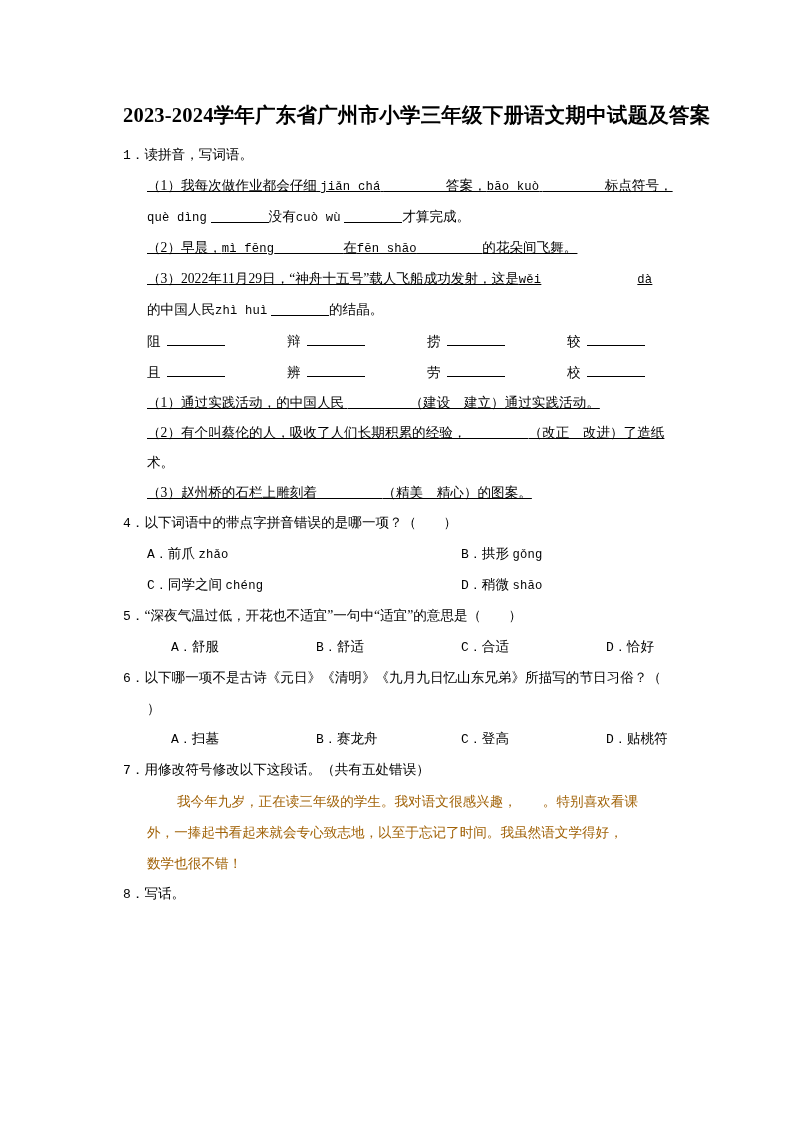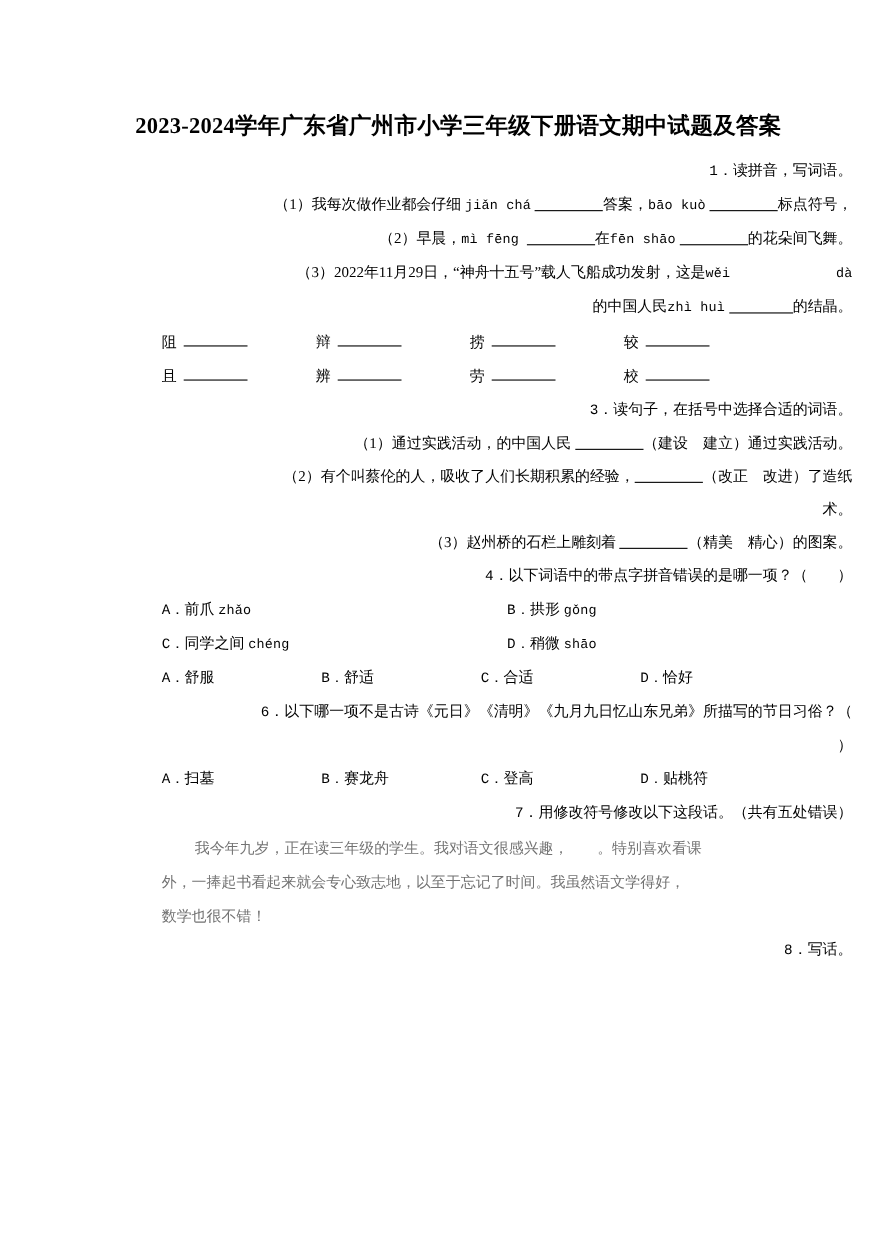--- a/index.html
+++ b/index.html
@@ -37,28 +37,29 @@
 
   
   .q {
     margin: 0;
     padding: 0;
   }
   .q-line {
     font-size: 13.6px;
     line-height: 30px;
     white-space: pre-wrap;
-    text-align: right;
+    text-align: left;
   }
   .q-stem {
     padding-left: 14px;
     text-indent: 0;
   }
   .q-sub {
     padding-left: 38px;
+    text-decoration: underline;
   }
   .q-cont {
     padding-left: 38px;
   }
   .num {
     font-family: "Liberation Mono", "DejaVu Sans Mono", monospace;
     font-size: 13px;
   }
   .py {
     font-family: "Liberation Mono", "DejaVu Sans Mono", monospace;
@@ -99,49 +100,51 @@
     justify-content: space-between;
   }
   .opt-row-2 .opt { width: 330px; }
 
   
   .opt-row-4 {
     display: flex;
     font-size: 13.6px;
     line-height: 30px;
     padding-left: 38px;
+    justify-content: center;
   }
   .opt-row-4 .opt { width: 145px; }
   .opt-lbl {
     font-family: "Liberation Mono", "DejaVu Sans Mono", monospace;
     font-size: 13px;
   }
 
   
   .passage {
-    color: #737373;
+    color: #a16207;
     font-size: 13.6px;
     line-height: 31px;
     padding-left: 38px;
   }
   .passage .first { text-indent: 30px; }
   .mini-gap { display: inline-block; width: 26px; }
 </style>
 </head>
 <body>
 
 <div class="page">
 
   <h1 class="doc-title">2023-2024学年广东省广州市小学三年级下册语文期中试题及答案</h1>
 
   <div class="q">
     <div class="q-line q-stem"><span class="num">1</span><span>．读拼音，写词语。</span></div>
 
     <div class="q-line q-sub"><span>（1）</span><span>我每次做作业都会仔细</span> <span class="py">jiǎn chá</span> <span class="blank b-lg"></span><span>答案，</span><span class="py">bāo kuò</span> <span class="blank b-lg"></span><span>标点符号，</span></div>
 
+    <div class="q-line q-cont"><span class="py">què dìng</span> <span class="blank b-md"></span><span>没有</span><span class="py">cuò wù</span> <span class="blank b-md"></span><span>才算完成。</span></div>
 
     <div class="q-line q-sub"><span>（2）</span><span>早晨，</span><span class="py">mì fēng</span> &nbsp;<span class="blank b-lg"></span><span>在</span><span class="py">fēn shāo</span> <span class="blank b-lg"></span><span>的花朵间飞舞。</span></div>
 
     <div class="q-line q-sub"><span>（3）</span><span>2022年11月29日，“神舟十五号”载人飞船成功发射，这是</span><span class="py">wěi</span><span class="gap-wide"></span><span class="py">dà</span></div>
 
     <div class="q-line q-cont"><span>的中国人民</span><span class="py">zhì huì</span> <span class="blank b-md"></span><span>的结晶。</span></div>
   </div>
 
   <div class="q">
 
@@ -178,21 +181,20 @@
           <span class="blank"></span>
         </div>
       <div class="pair-cell">
           <span>校</span>
           <span class="blank"></span>
         </div>
     </div>
   </div>
 
   <div class="q">
-    <div class="q-line q-stem"><span class="num">3</span><span>．读句子，在括号中选择合适的词语。</span></div>
 
     <div class="q-line q-sub"><span>（1）</span><span>通过实践活动，的中国人民</span> <span class="blank b-lg"></span><span>（建设　建立）通过实践活动。</span></div>
 
     <div class="q-line q-sub"><span>（2）</span><span>有个叫蔡伦的人，吸收了人们长期积累的经验，</span><span class="blank b-lg"></span><span>（改正　改进）了造纸</span></div>
     <div class="q-line q-cont">术。</div>
 
     <div class="q-line q-sub"><span>（3）</span><span>赵州桥的石栏上雕刻着</span> <span class="blank b-lg"></span><span>（精美　精心）的图案。</span></div>
   </div>
 
   <div class="q">
@@ -201,20 +203,21 @@
       <div class="opt"><span class="opt-lbl">A．</span><span>前爪</span> <span class="py">zhǎo</span></div>
       <div class="opt"><span class="opt-lbl">B．</span><span>拱形</span> <span class="py">gǒng</span></div>
     </div>
     <div class="opt-row-2">
       <div class="opt"><span class="opt-lbl">C．</span><span>同学之间</span> <span class="py">chéng</span></div>
       <div class="opt"><span class="opt-lbl">D．</span><span>稍微</span> <span class="py">shāo</span></div>
     </div>
   </div>
 
   <div class="q">
+    <div class="q-line q-stem"><span class="num">5</span><span>．“深夜气温过低，开花也不适宜”一句中“适宜”的意思是（　　）</span></div>
     <div class="opt-row-4">
       <div class="opt"><span class="opt-lbl">A．</span><span>舒服</span></div>
       <div class="opt"><span class="opt-lbl">B．</span><span>舒适</span></div>
       <div class="opt"><span class="opt-lbl">C．</span><span>合适</span></div>
       <div class="opt"><span class="opt-lbl">D．</span><span>恰好</span></div>
     </div>
   </div>
 
   <div class="q">
     <div class="q-line q-stem"><span class="num">6</span><span>．以下哪一项不是古诗《元日》《清明》《九月九日忆山东兄弟》所描写的节日习俗？（</span></div>

